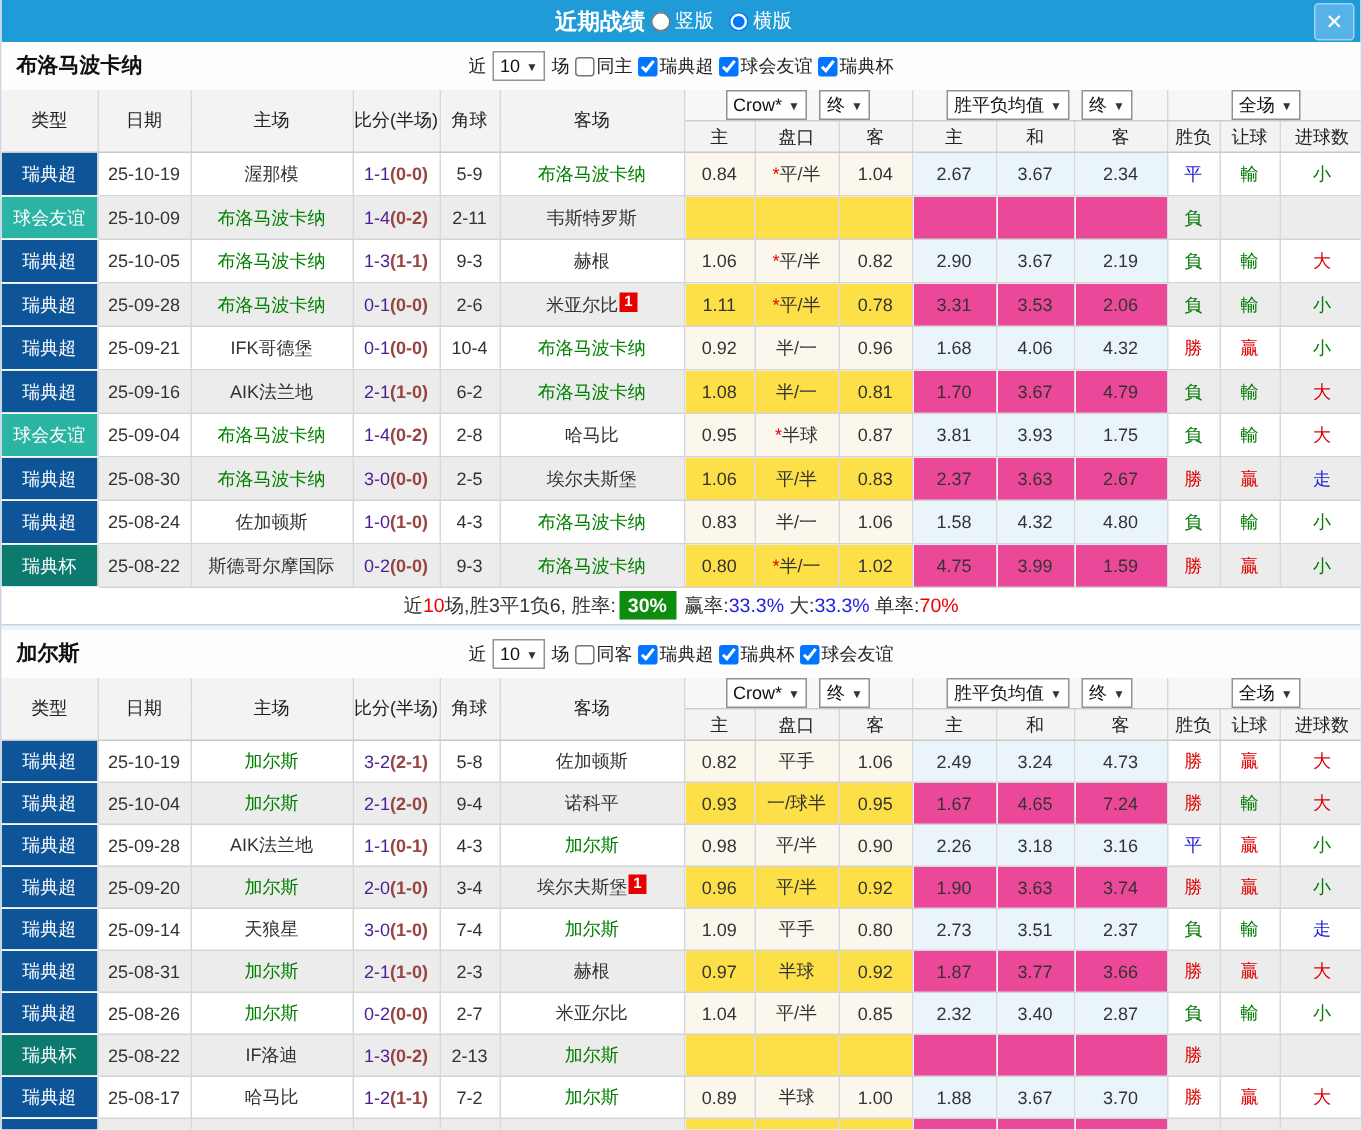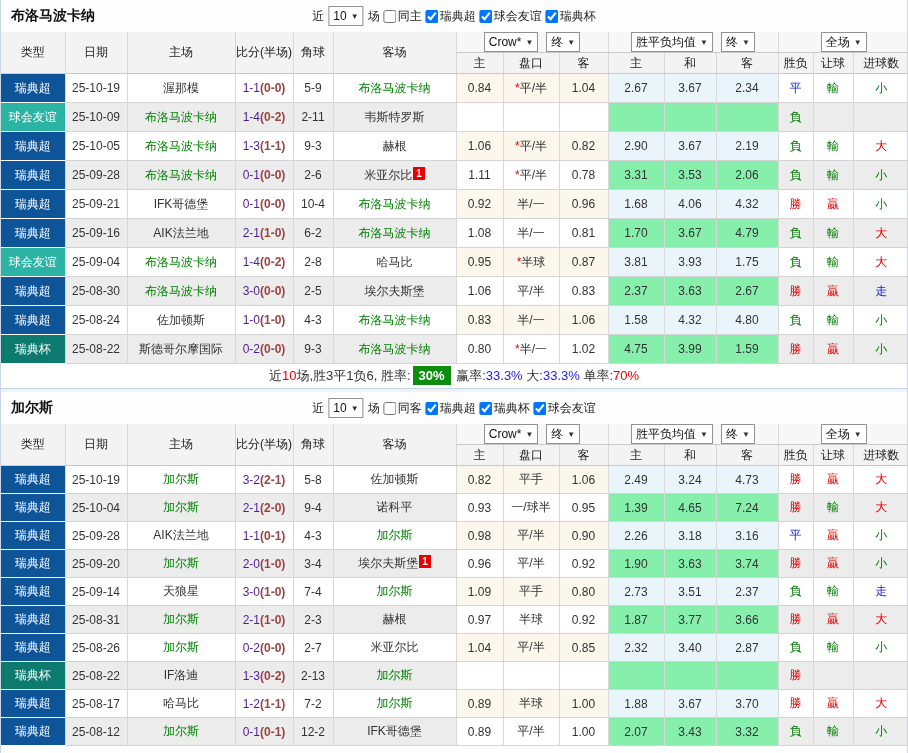--- a/index.html
+++ b/index.html
@@ -30,41 +30,55 @@
   th:last-child,td:last-child{border-right:none;}
   thead th{background:#f3f3f3;color:#222;height:20px;border-bottom:1px solid #c9c9c9;}
   thead th.dd-cell{background:#f7f7f7;}
   tbody tr.odd{background:#fff;}
   tbody tr.even{background:#ececec;}
   .s1 tbody td{height:28px;}
   .s2 tbody td{height:27px;}
   td.type{padding:0;border-bottom:1px solid #fff;}
   .type-badge{display:block;width:100%;height:100%;color:#fff;display:flex;align-items:center;justify-content:center;}
   tr.odd td.tint-cream{background:#fcf7ec;}
-  tr.even td.tint-cream{background:#ffffff;margin-top:29px;}
+  tr.even td.tint-cream{background:#fde047;margin-top:29px;}
   tr.odd td.tint-blue{background:#eaf5fb;}
-  tr.even td.tint-blue{background:#86efac;}
+  tr.even td.tint-blue{background:#ec4899;}
   .ft{color:#4c1d95;}
   .ht{color:#994444;font-weight:bold;}
   .focus{color:#008000;}
   .star{color:#e80000;}
   .card{display:inline-block;background:#e80000;color:#fff;font-size:10px;font-weight:bold;line-height:13px;
         padding:0 3px;margin-left:1px;vertical-align:top;}
   .res-red{color:#dd0000;}
   .res-green{color:#007a00;}
   .res-blue{color:#1818d8;}
   
   .summary{height:24px;line-height:24px;text-align:center;font-size:13px;color:#333;}
   .summary .badge{background:#0e8c0e;color:#fff;font-weight:bold;padding:2px 6px;margin:0 2px;}
   .section-sep{height:4px;background:#eef3f8;border-top:1px solid #c2d5e4;box-sizing:border-box;}
 </style>
 </head>
 <body>
 
 <div class="app">
+  <div class="titlebar">
+    <span class="title">近期战绩</span>
+    <label>
+      <input type="radio" name="layout" style="">
+      <span>竖版</span>
+    </label>
+    <label>
+      <input type="radio" name="layout" checked="" style="">
+      <span>横版</span>
+    </label>
+    <div class="close-btn">
+      <span>✕</span>
+    </div>
+  </div>
   <div id="sections">
       <div class="section s1">
         <div class="sec-header">
           <span class="team-name">布洛马波卡纳</span>
           <div class="filterbar">
             <span>近</span>
             <span class="select-box">
               <span>10</span>
               <span class="caret">▼</span>
             </span>
@@ -450,21 +464,21 @@
                 <span class="type-badge" style="background: rgb(13, 84, 153);">瑞典超</span>
               </td>
               <td>25-10-04</td>
               <td><span class="focus">加尔斯</span></td>
               <td><span class="ft">2-1</span><span class="ht">(2-0)</span></td>
               <td>9-4</td>
               <td><span>诺科平</span></td>
               <td class="tint-cream">0.93</td>
               <td class="tint-cream"><span>一/球半</span></td>
               <td class="tint-cream">0.95</td>
-              <td class="tint-blue">1.39</td>
+              <td class="tint-blue">1.67</td>
               <td class="tint-blue">4.65</td>
               <td class="tint-blue">7.24</td>
               <td><span class="res-red">勝</span></td>
               <td><span class="res-green">輸</span></td>
               <td><span class="res-red">大</span></td>
             </tr>
             <tr class="odd">
               <td class="type">
                 <span class="type-badge" style="background: rgb(13, 84, 153);">瑞典超</span>
               </td>

